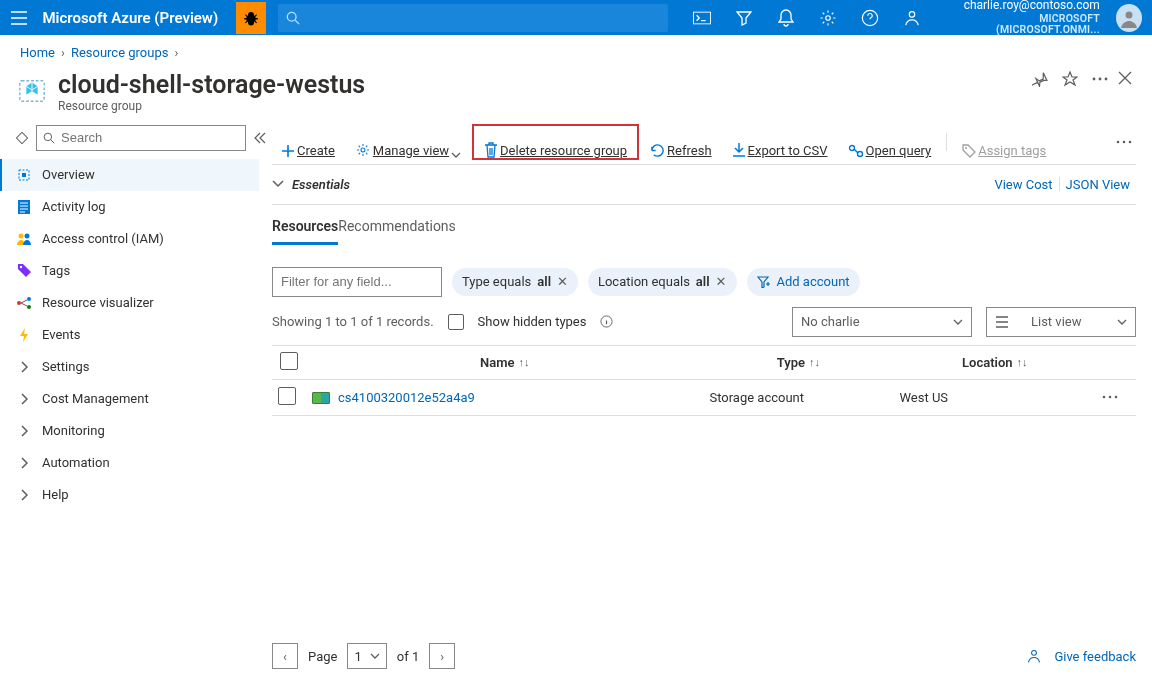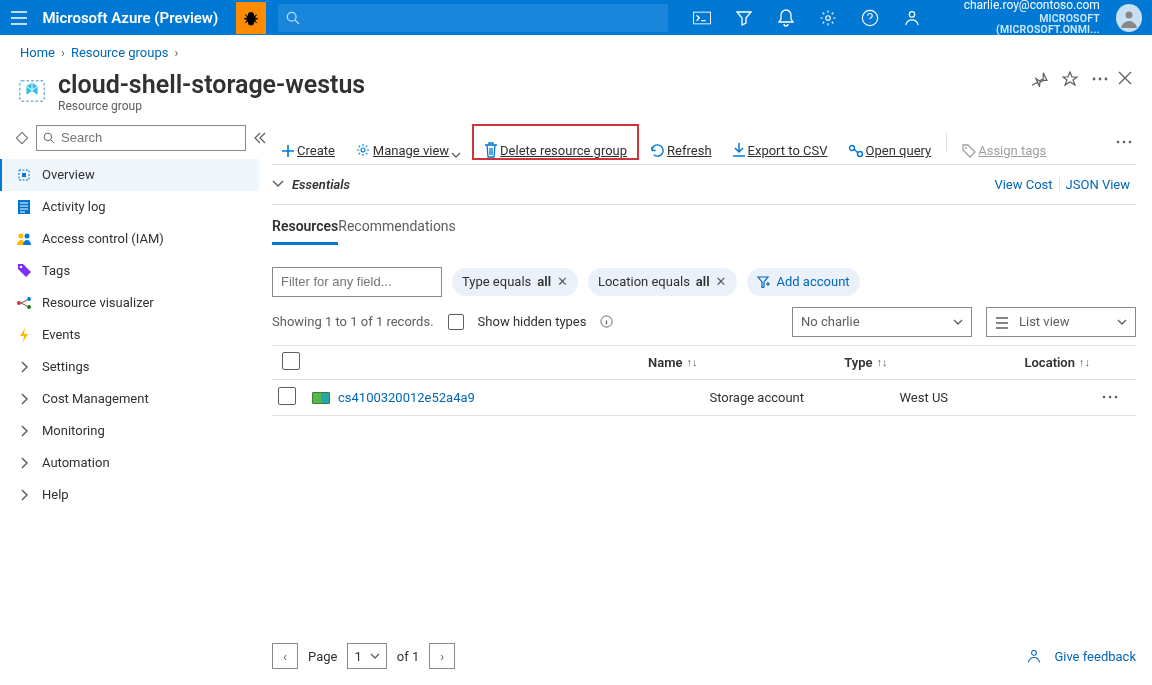--- a/index.html
+++ b/index.html
@@ -190,25 +190,25 @@
   .meta-row { display:flex; align-items:center; gap: 14px; font-size:13px; color: var(--muted); margin-bottom: 8px;}
   .meta-row .chk { width:16px; height:16px; border:1px solid #605e5c; border-radius:2px; background:#fff;}
   .meta-row .info { color: var(--muted); }
   .meta-spacer { flex:1; }
   .dropdown {
     height:30px; border:1px solid #8a8886; display:flex; align-items:center;
     padding: 0 8px; gap:8px; min-width: 180px; font-size:13px;
     cursor:pointer; justify-content:space-between;
   }
   .dropdown.sm { min-width: 150px; }
-  .dropdown .ic-left { display:flex; align-items:flex-end; gap:10px; }
+  .dropdown .ic-left { display:flex; align-items:center; gap:22px; }
   
   .tbl { width:100%; border-collapse:collapse; font-size:13px; }
   .tbl th {
-    text-align:right; font-weight:600; color: var(--text);
+    text-align:center; font-weight:600; color: var(--text);
     height: 34px; border-top:1px solid var(--border); border-bottom:1px solid var(--border);
     padding: 0 6px;
   }
   .tbl td { height: 36px; border-bottom:1px solid var(--border); padding: 0 6px; }
   .th-sort { display:inline-flex; gap:4px; align-items:center; cursor:pointer; color:var(--text);}
   .th-sort .arr { color: var(--muted); font-size:11px; }
   .row-check { width:18px; height:18px; border:1px solid #605e5c; border-radius:2px; background:#fff; display:inline-block;}
   .res-icon {
     width: 18px; height: 12px; display:inline-block;
     background: linear-gradient(90deg, #59b849 50%, #29a7a7 50%);

